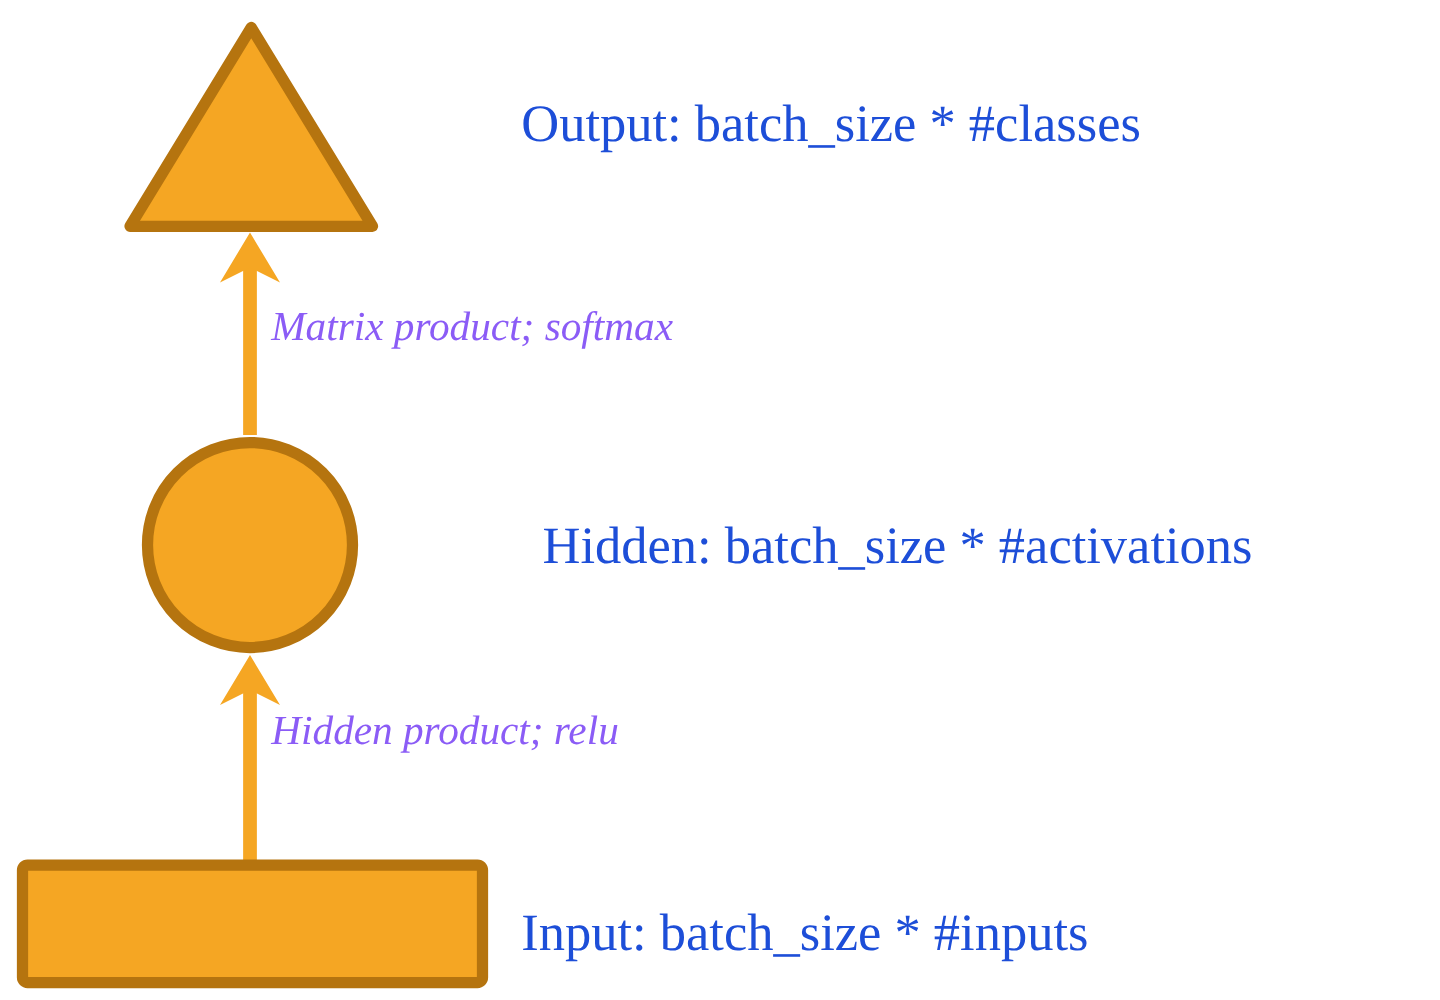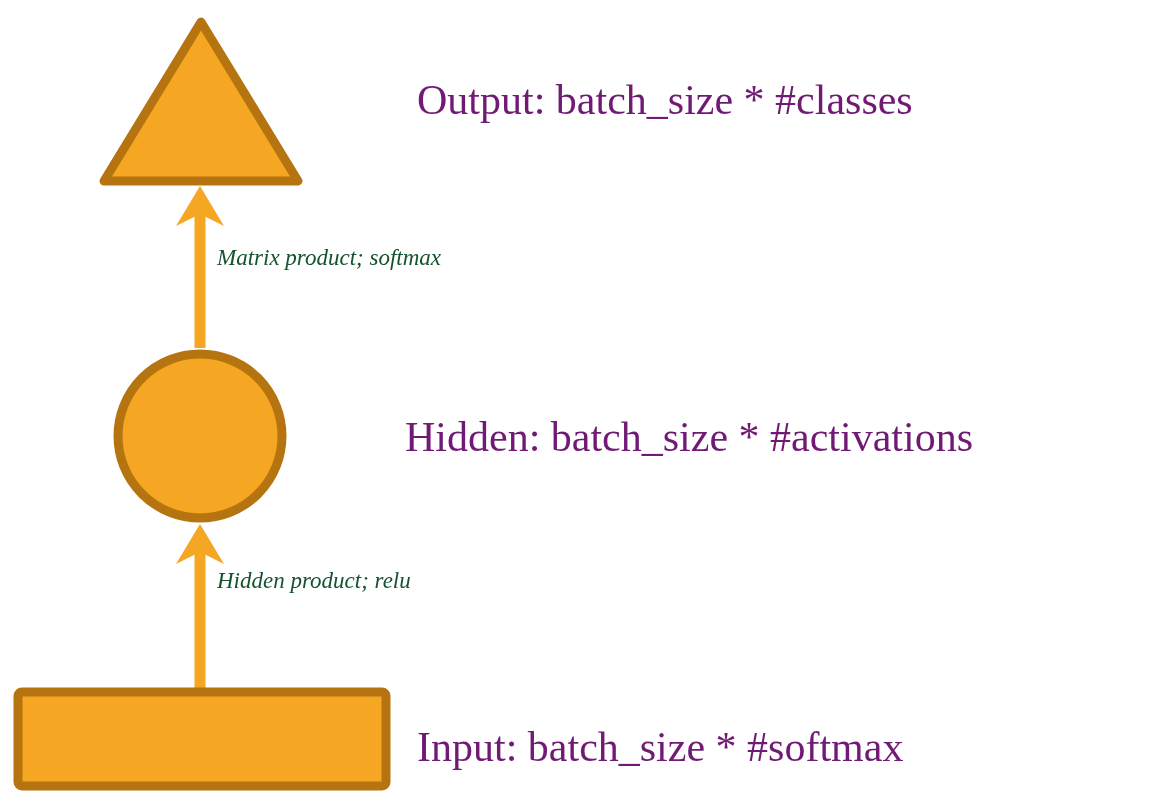--- a/index.html
+++ b/index.html
@@ -18,42 +18,42 @@
   #diagram-canvas {
     position: absolute;
     left: 0;
     top: 0;
     width: 1152px;
     height: 800px;
   }
 
   .node-label {
     position: absolute;
-    color: #701a75;
+    color: #1d4ed8;
     font-family: "Liberation Serif", "DejaVu Serif", serif;
     font-size: 42px;
     font-weight: 400;
     font-style: normal;
     white-space: nowrap;
     line-height: 1;
   }
 
   .edge-label {
     position: absolute;
-    color: #14532d;
+    color: #8b5cf6;
     font-family: "Liberation Serif", "DejaVu Serif", serif;
-    font-size: 23px;
+    font-size: 33px;
     font-style: italic;
     font-weight: 400;
     white-space: nowrap;
     line-height: 1;
   }
 
   #label-output  { left: 417px; top: 79px;  }
-  #label-hidden  { left: 405px; top: 416px; }
+  #label-hidden  { left: 434px; top: 416px; }
   #label-input   { left: 417px; top: 726px; }
 
   #label-edge-top    { left: 217px; top: 246px; }
   #label-edge-bottom { left: 217px; top: 569px; }
 </style>
 </head>
 <body>
 
 <svg id="diagram-canvas" viewBox="0 0 1152 800" xmlns="http://www.w3.org/2000/svg">
 
@@ -71,17 +71,17 @@
     <path d="M 200 524 L 224 564 L 200 552 L 176 564 Z" fill="#F5A623"></path>
   </g>
 
   <rect x="18" y="692" width="368" height="94" rx="4" ry="4" fill="#F5A623" stroke="#B5740F" stroke-width="9"></rect>
 </svg>
 
 <div class="node-label" id="label-output">Output: batch_size * #classes</div>
 
 <div class="node-label" id="label-hidden">Hidden: batch_size * #activations</div>
 
-<div class="node-label" id="label-input">Input: batch_size * #softmax</div>
+<div class="node-label" id="label-input">Input: batch_size * #inputs</div>
 
 <div class="edge-label" id="label-edge-top">Matrix product; softmax</div>
 
 <div class="edge-label" id="label-edge-bottom">Hidden product; relu</div>
 
 </body></html>

